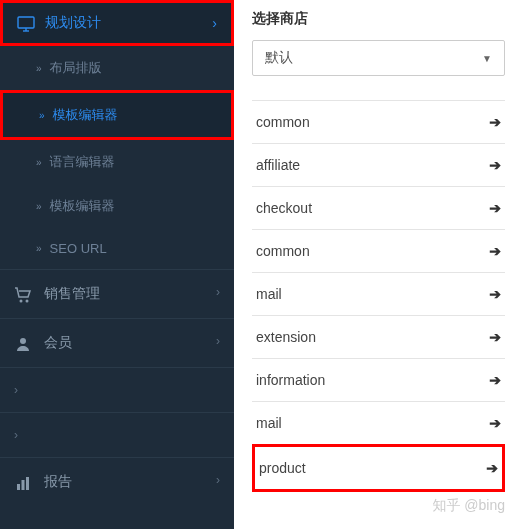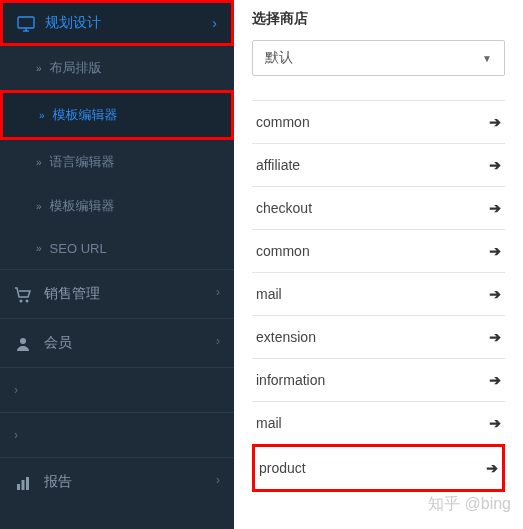--- a/index.html
+++ b/index.html
@@ -15,21 +15,21 @@
 .nav-item { padding: 15px 14px; display: flex; align-items: flex-start; justify-content: space-between; font-size: 14px; color: #8899aa; border-top: 1px solid #2a3a49; cursor: pointer; }
 .nav-item .label { display: flex; align-items: center; gap: 12px; }
 .nav-item .icon { width: 18px; text-align: center; }
 .chev-right { color: #5a6b7d; font-size: 12px; }
 .panel-title { font-size: 14px; color: #333; padding: 10px 0 12px 0; font-weight: bold; }
 .select-box { border: 1px solid #ccc; border-radius: 2px; padding: 8px 12px; display: flex; justify-content: space-between; align-items: center; color: #555; font-size: 14px; cursor: pointer; margin-bottom: 24px; }
 .select-box .caret { font-size: 10px; color: #666; }
 .tmpl-item { border-top: 1px solid #e4e4e4; padding: 13px 4px; display: flex; justify-content: space-between; align-items: center; font-size: 14px; color: #444; cursor: pointer; }
 .tmpl-item.highlight { border: 3px solid #ff0000; }
 .tmpl-item .arrow { color: #333; font-weight: bold; font-size: 14px; }
-.watermark { position: absolute; right: 12px; bottom: 14px; color: #ccc; font-size: 16px; pointer-events: none; }
+.watermark { position: absolute; right: 18px; bottom: 14px; color: #ccc; font-size: 14px; pointer-events: none; }
 svg { display: inline-block; vertical-align: middle; }
 </style>
 </head>
 <body>
 
 <div class="sidebar">
   <div class="nav-top">
     <span class="label">
       <span class="icon">
         <svg width="18" height="16" viewBox="0 0 18 16" fill="none" stroke="#2d8cf0" stroke-width="1.4">

